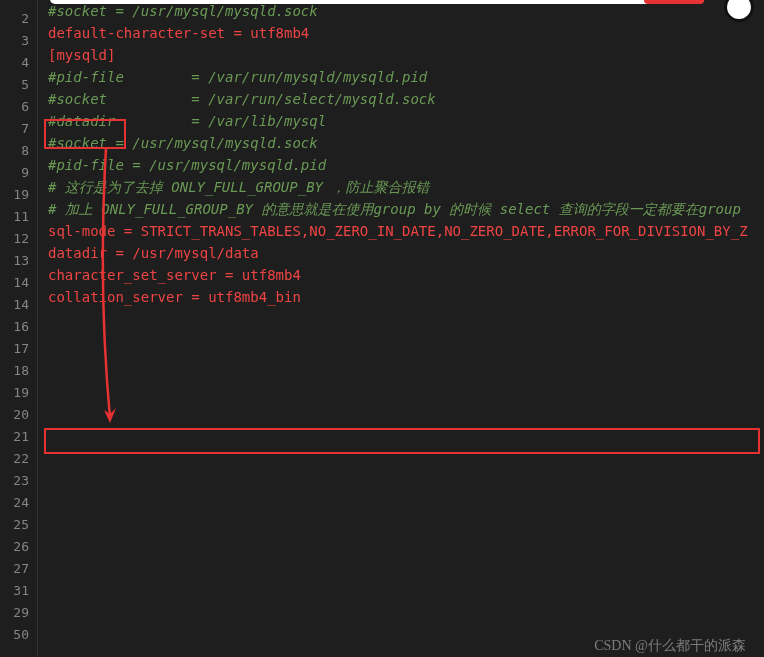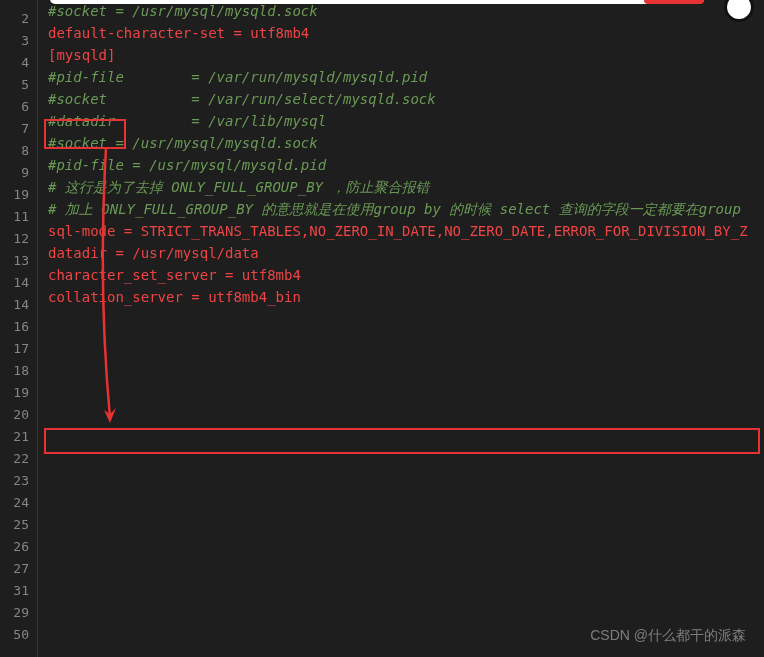--- a/index.html
+++ b/index.html
@@ -70,23 +70,23 @@
   position: absolute;
   left: 96px;
   top: 148px;
   width: 30px;
   height: 282px;
   pointer-events: none;
 }
 .watermark {
   position: absolute;
   right: 18px;
-  bottom: 12px;
+  bottom: 2px;
   color: rgba(200,200,200,0.55);
-  font-family: Liberation Sans, sans-serif;
+  font-family: Liberation Serif, serif;
   font-size: 14px;
   font-style: normal;
 }
 .top-decor {
   position: absolute;
   top: -8px;
   right: 10px;
   width: 30px;
   height: 30px;
   border: 3px solid #111;

